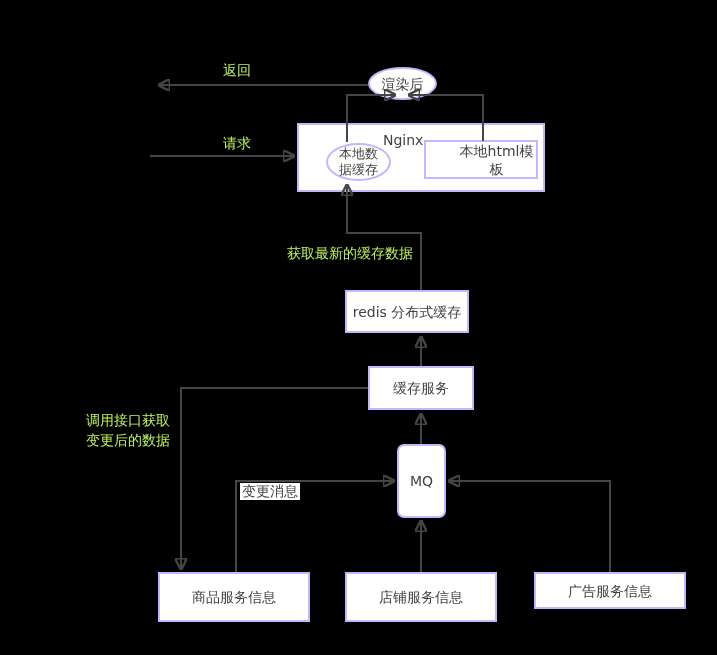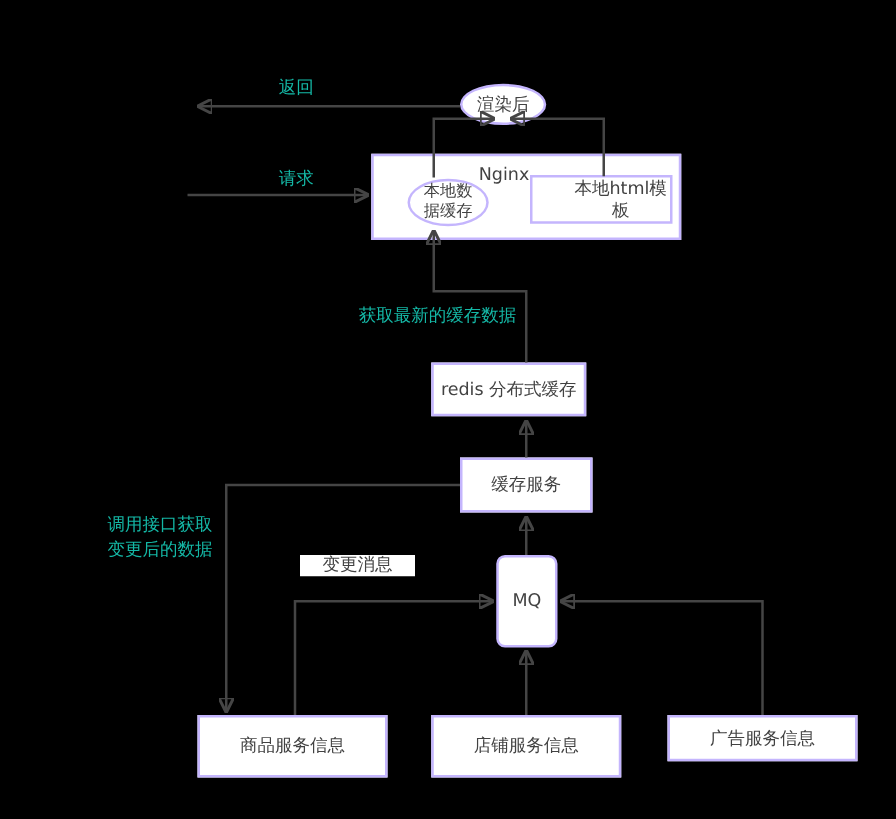--- a/index.html
+++ b/index.html
@@ -39,35 +39,35 @@
   .n-shop     {left:345px;top:572px;width:152px;height:50px;}
   .n-ad       {left:534px;top:572px;width:152px;height:37px;}
 
   
   svg.edges{position:absolute;left:0;top:0;z-index:3;pointer-events:none;}
   svg.edges path{fill:none;stroke:#454545;stroke-width:2;}
 
   
   .elabel{
     position:absolute;
-    color:#14b8a6;
+    color:#bef264;
     font-size:14px;
     line-height:20px;
     z-index:4;
     white-space:pre-line;
   }
   .elabel.center{text-align:center;}
   .l-return {left:205px;top:60px;width:64px;}
   .l-request{left:205px;top:133px;width:64px;}
   .l-fetch  {left:287px;top:243px;}
   .l-call   {left:86px;top:410px;}
   .l-change {
-    left:240px;top:444px;
+    left:240px;top:483px;
     background:#ffffff;color:#424242;
-    padding:0 18px;line-height:17px;
+    padding:0 2px;line-height:17px;
   }
 </style>
 </head>
 <body>
 
 <div id="diagram">
 
   <svg class="edges" width="717" height="655" viewBox="0 0 717 655">
     <defs>
       <marker id="arrow" viewBox="0 0 10 10" refX="9" refY="5" markerWidth="6" markerHeight="6" orient="auto-start-reverse">

